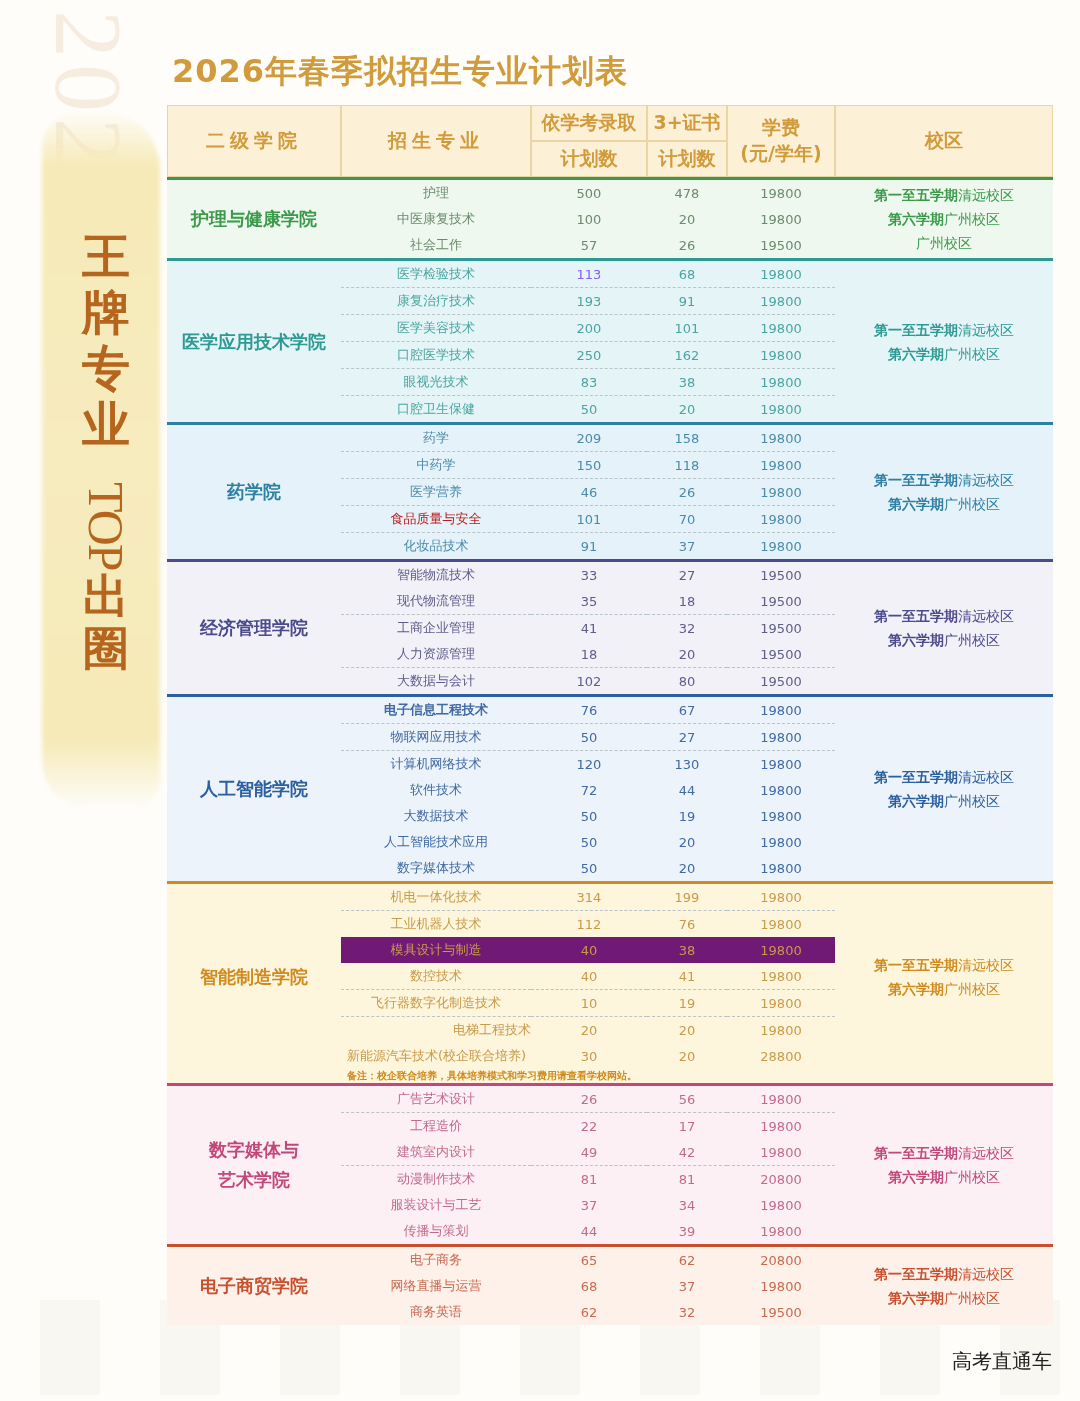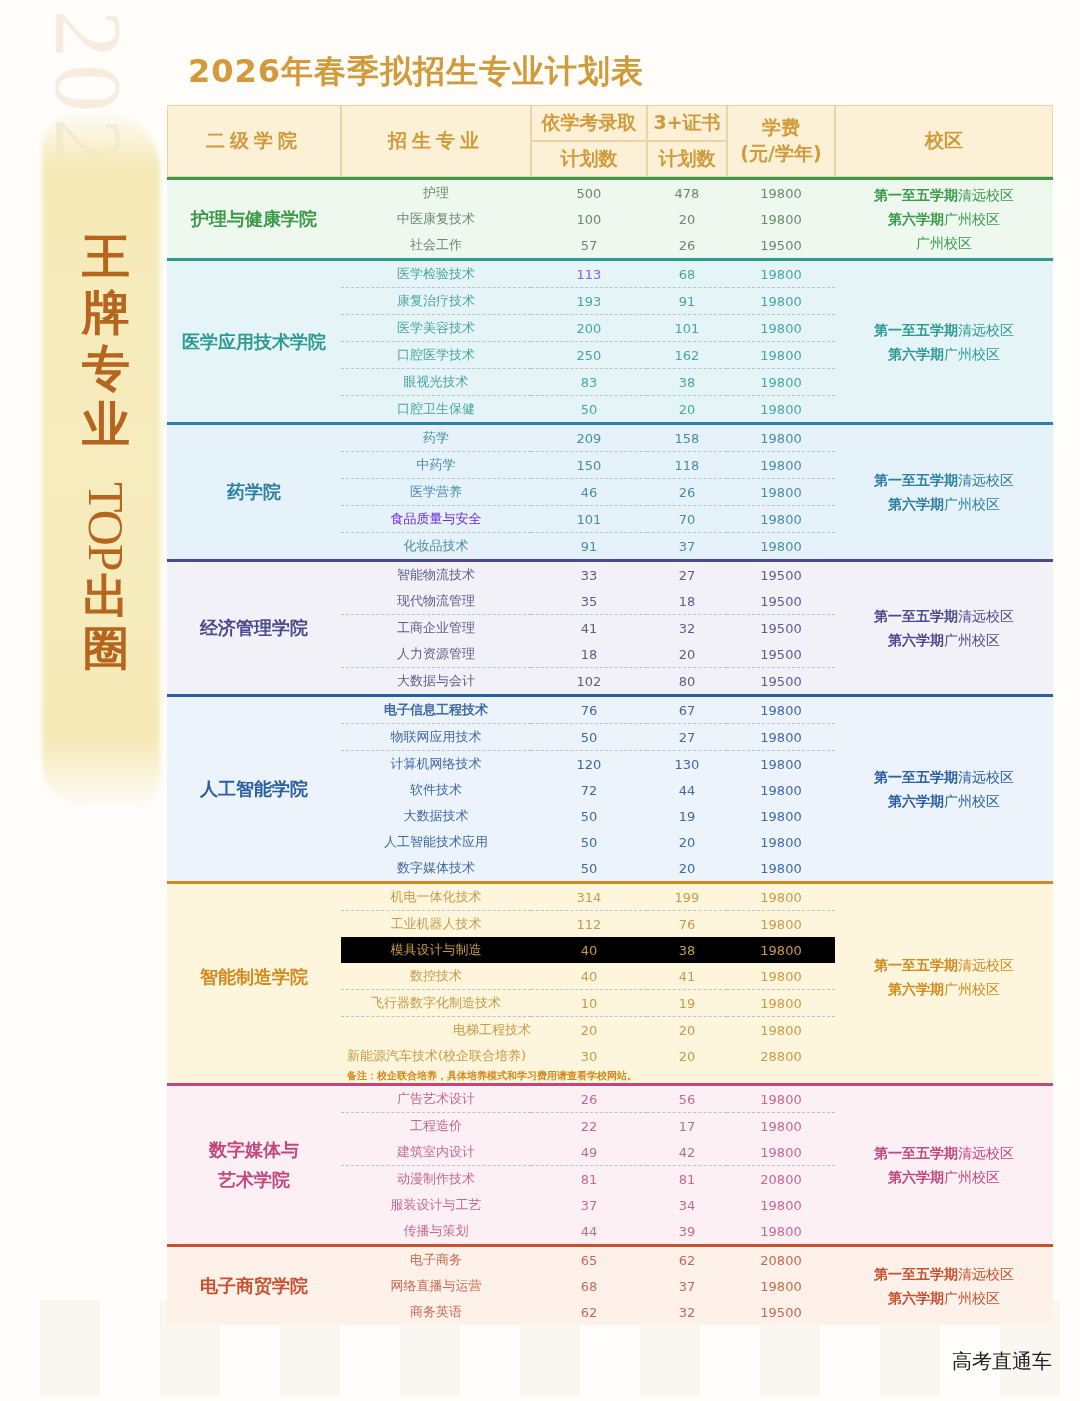--- a/index.html
+++ b/index.html
@@ -2,21 +2,21 @@
 <html><head>
 <meta charset="utf-8">
 <style>
   html,body{margin:0;padding:0;}
   body{width:1080px;height:1401px;position:relative;overflow:hidden;background:#fefdfa;font-family:"DejaVu Sans","Liberation Sans",sans-serif;}
   .bg-year{position:absolute;left:18px;top:10px;width:110px;height:330px;color:#f4e6d6;font-family:"Liberation Serif",serif;font-size:96px;line-height:80px;writing-mode:vertical-rl;opacity:.7;letter-spacing:6px;}
   .brush{position:absolute;left:42px;top:110px;width:118px;height:700px;background:linear-gradient(180deg,rgba(247,237,180,0) 0%,#f6eab8 8%,#f7ecbe 50%,#f6eab8 90%,rgba(247,237,180,0) 100%);border-radius:40px 60px 30px 50px;filter:blur(2px);}
   .slogan{position:absolute;left:78px;top:228px;width:56px;color:#b5651d;font-weight:bold;font-size:48px;line-height:56px;text-align:center;}
   .slogan .en{writing-mode:vertical-rl;font-family:"Liberation Serif",serif;font-weight:normal;font-size:50px;letter-spacing:-2px;margin:30px auto 0;line-height:56px;}
   .slogan .tail{font-size:46px;line-height:52px;}
-  .title{position:absolute;left:188px;top:50px;font-size:32px;font-weight:bold;color:#d19a3a;letter-spacing:1px;}
+  .title{position:absolute;left:172px;top:50px;font-size:32px;font-weight:bold;color:#d19a3a;letter-spacing:1px;}
   .watermark{position:absolute;right:28px;top:1348px;font-size:20px;color:#222;}
   .bldg{position:absolute;left:40px;top:1300px;width:1020px;height:95px;background:repeating-linear-gradient(90deg,rgba(230,220,200,.18) 0 60px,rgba(255,255,255,0) 60px 120px);}
 
   table.plan{position:absolute;left:167px;top:105px;width:886px;border-collapse:separate;border-spacing:0;table-layout:fixed;}
   table.plan col.c1{width:174px}table.plan col.c2{width:190px}table.plan col.c3{width:116px}table.plan col.c4{width:80px}table.plan col.c5{width:108px}table.plan col.c6{width:218px}
   thead th{background:#fcf0d6;color:#d19a3a;font-weight:bold;font-size:19px;border:1px solid #ecd5a4;padding:0;}
   thead th.sp{letter-spacing:5px;}
   thead tr.h1 th{height:34px;}
   thead tr.h2 th{height:34px;}
   .grp td{padding:0;font-size:13px;text-align:center;}
@@ -157,21 +157,21 @@
         <td class="n2" style="color: rgb(74, 140, 168);"><span>118</span></td>
         <td class="fee" style="color: rgb(74, 140, 168);"><span>19800</span></td>
       </tr>
       <tr class="grp major-row dash" style="--ac: #2d7fa3; background: rgb(229, 242, 249);">
         <td class="mj" style="color: rgb(74, 140, 168);"><span>医学营养</span></td>
         <td class="n1" style="color: rgb(74, 140, 168);"><span>46</span></td>
         <td class="n2" style="color: rgb(74, 140, 168);"><span>26</span></td>
         <td class="fee" style="color: rgb(74, 140, 168);"><span>19800</span></td>
       </tr>
       <tr class="grp major-row dash" style="--ac: #2d7fa3; background: rgb(229, 242, 249);">
-        <td class="mj" style="color: #6d28d9;"><span>食品质量与安全</span></td>
+        <td class="mj" style="color: #b91c1c;"><span>食品质量与安全</span></td>
         <td class="n1" style="color: rgb(74, 140, 168);"><span>101</span></td>
         <td class="n2" style="color: rgb(74, 140, 168);"><span>70</span></td>
         <td class="fee" style="color: rgb(74, 140, 168);"><span>19800</span></td>
       </tr>
       <tr class="grp major-row" style="--ac: #2d7fa3; background: rgb(229, 242, 249);">
         <td class="mj" style="color: rgb(74, 140, 168);"><span>化妆品技术</span></td>
         <td class="n1" style="color: rgb(74, 140, 168);"><span>91</span></td>
         <td class="n2" style="color: rgb(74, 140, 168);"><span>37</span></td>
         <td class="fee" style="color: rgb(74, 140, 168);"><span>19800</span></td>
       </tr>
@@ -267,21 +267,21 @@
           <div><b>第一至五学期</b><span>清远校区</span></div>
           <div><b>第六学期</b><span>广州校区</span></div>
         </td>
       </tr>
       <tr class="grp major-row" style="--ac: #d08a1e; background: rgb(253, 246, 220);">
         <td class="mj" style="color: rgb(201, 154, 74);"><span>工业机器人技术</span></td>
         <td class="n1" style="color: rgb(201, 154, 74);"><span>112</span></td>
         <td class="n2" style="color: rgb(201, 154, 74);"><span>76</span></td>
         <td class="fee" style="color: rgb(201, 154, 74);"><span>19800</span></td>
       </tr>
-      <tr class="grp major-row" style="--ac: #d08a1e; background: #000000;">
+      <tr class="grp major-row" style="--ac: #d08a1e; background: #701a75;">
         <td class="mj" style="color: rgb(201, 154, 74);"><span>模具设计与制造</span></td>
         <td class="n1" style="color: rgb(201, 154, 74);"><span>40</span></td>
         <td class="n2" style="color: rgb(201, 154, 74);"><span>38</span></td>
         <td class="fee" style="color: rgb(201, 154, 74);"><span>19800</span></td>
       </tr>
       <tr class="grp major-row dash" style="--ac: #d08a1e; background: rgb(253, 246, 220);">
         <td class="mj" style="color: rgb(201, 154, 74);"><span>数控技术</span></td>
         <td class="n1" style="color: rgb(201, 154, 74);"><span>40</span></td>
         <td class="n2" style="color: rgb(201, 154, 74);"><span>41</span></td>
         <td class="fee" style="color: rgb(201, 154, 74);"><span>19800</span></td>

